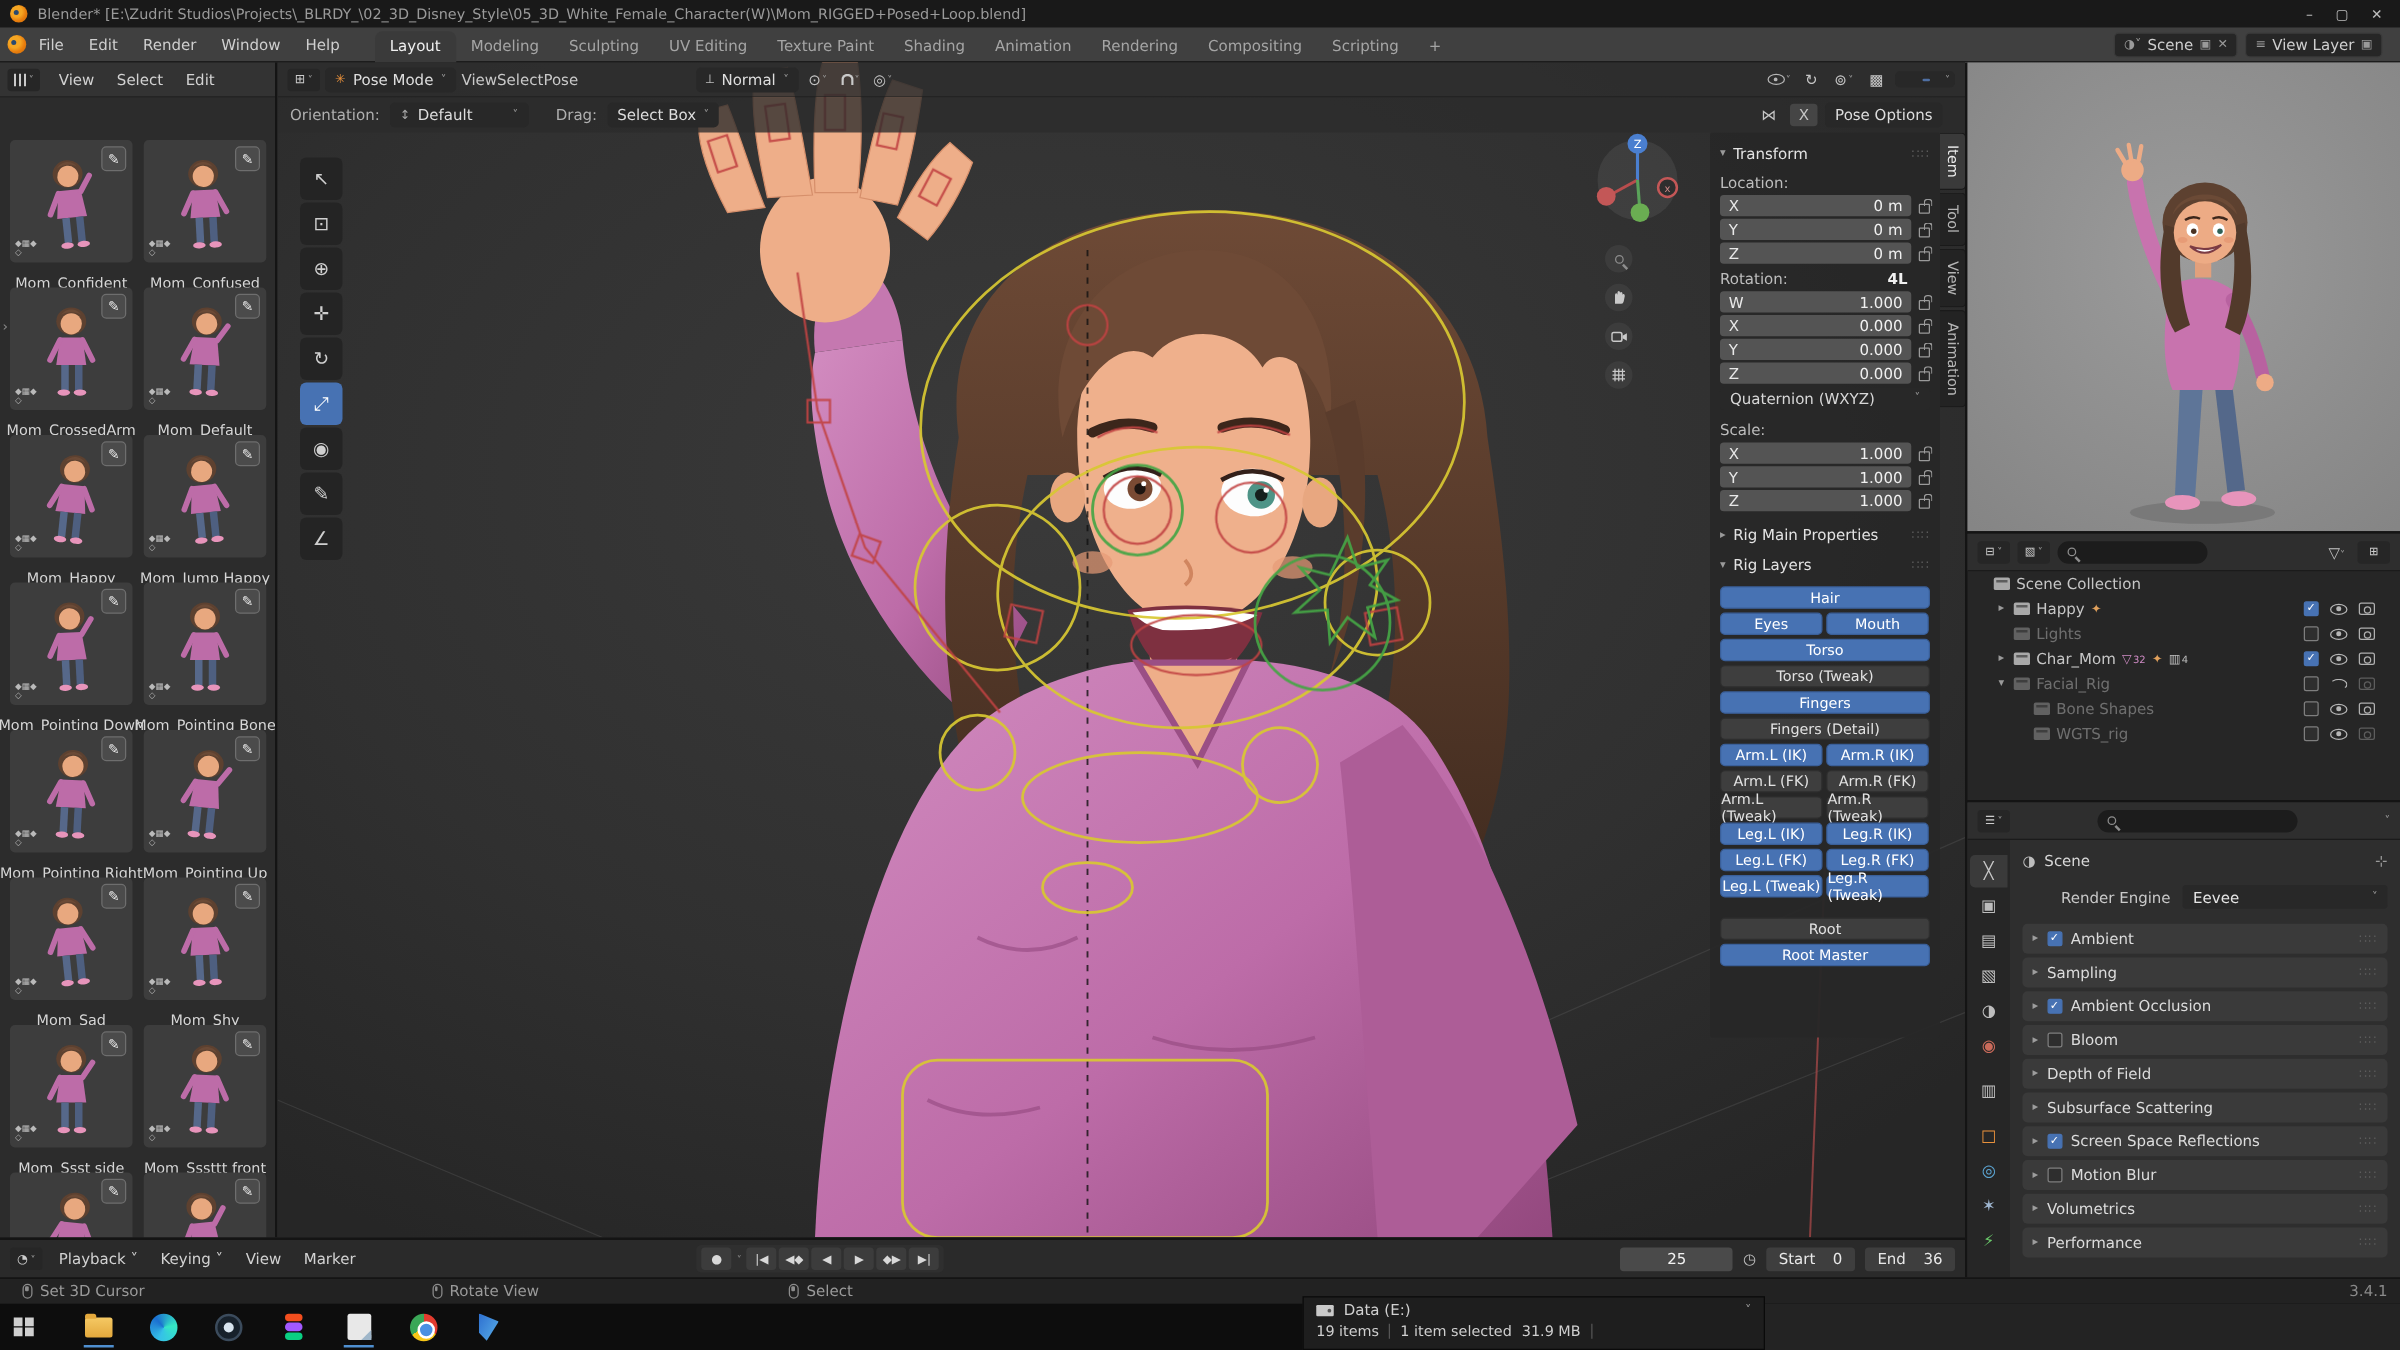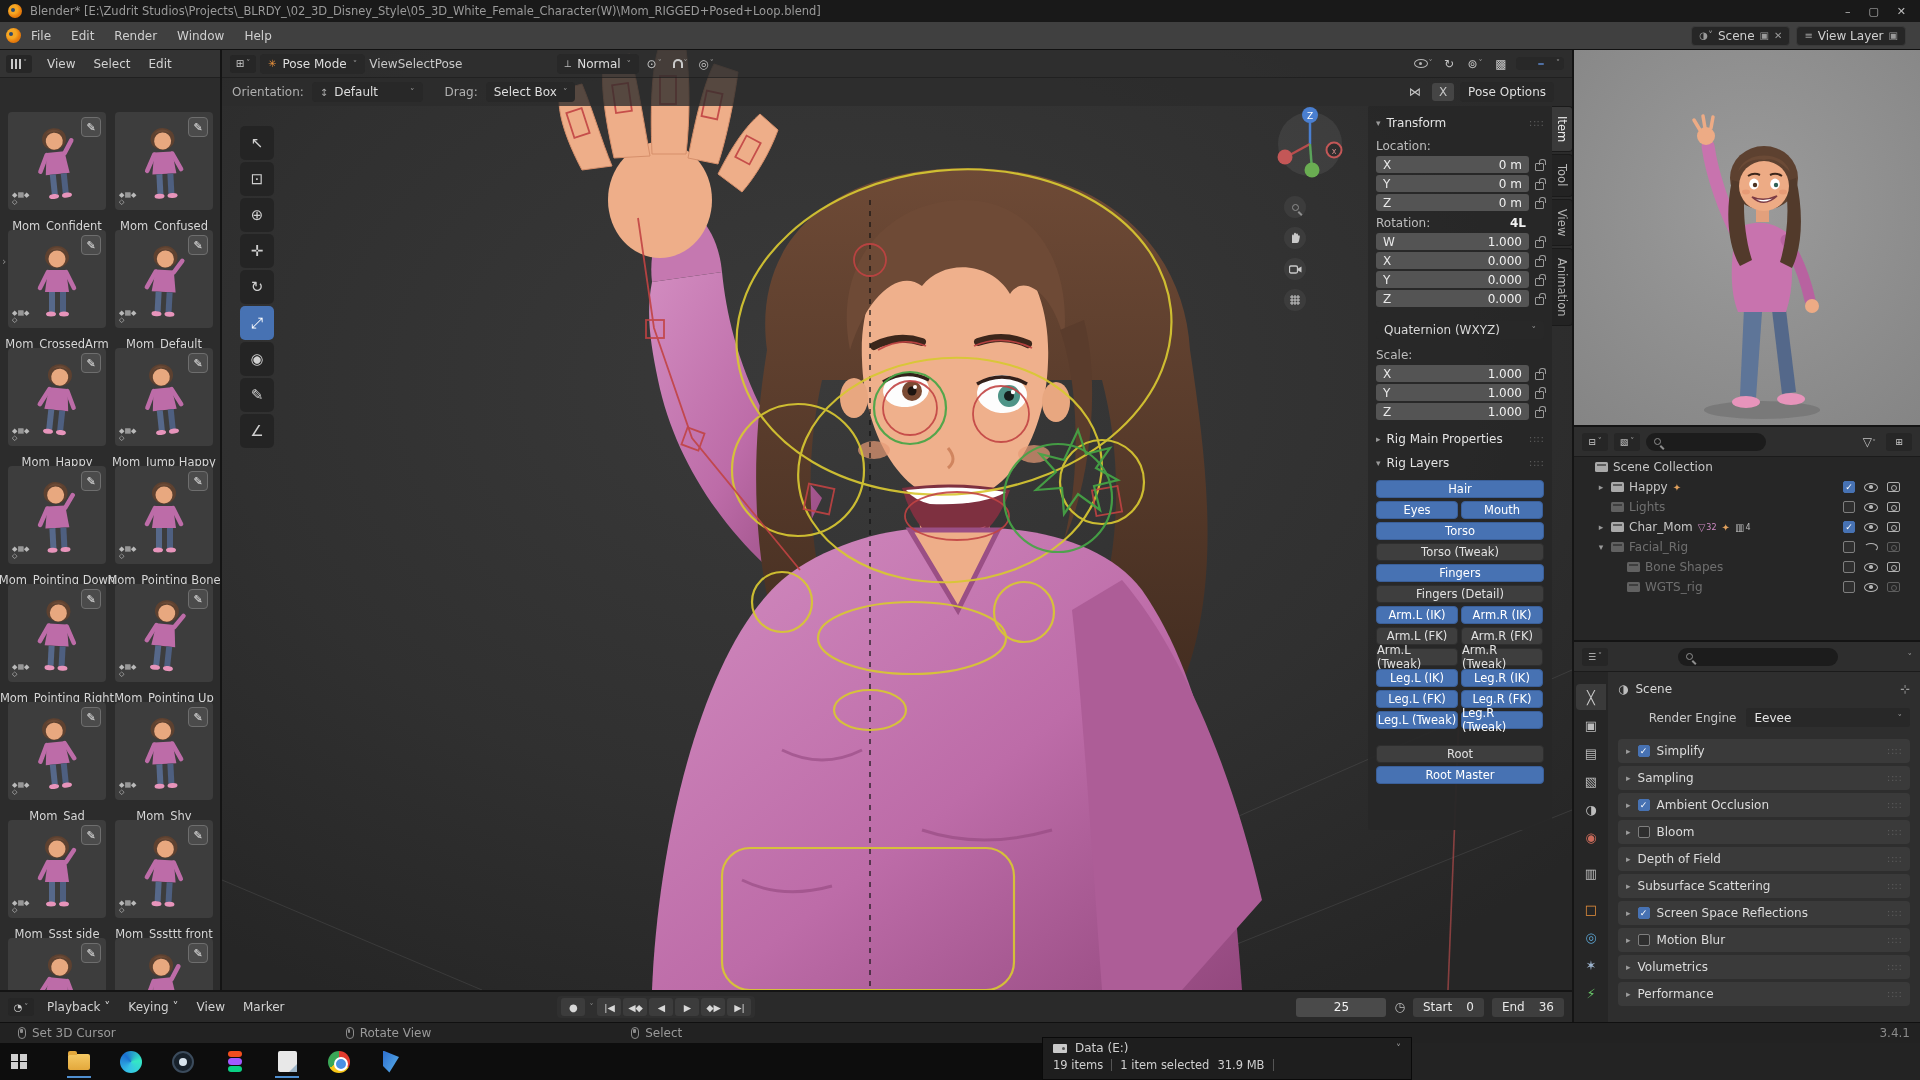--- a/index.html
+++ b/index.html
@@ -67,21 +67,21 @@
   #npanel{position:absolute;left:1146px;top:56px;width:184px;height:724px;background:rgba(40,40,40,.96);border-radius:2px;padding:6px 8px;overflow:hidden}
   .phead{display:flex;align-items:center;gap:6px;color:#e3e3e3;padding:4px 0 6px}
   .phead .grip{margin-left:auto;color:#5e5e5e;letter-spacing:1px;font-size:10px}
   .flabel{color:#bdbdbd;padding:3px 0}
   .frow{display:flex;align-items:center;gap:6px;margin-bottom:2px}
   .fld{flex:1;height:17px;background:#545454;border-radius:3px;display:flex;align-items:center;padding:0 7px;color:#f0f0f0}
   .fld .ax{width:22px;color:#e8e8e8}
   .fld .val{margin-left:auto}
   .lock{width:9px;height:8px;border:1.2px solid #9a9a9a;border-radius:1px;position:relative;margin-top:4px;flex:none}
   .lock::before{content:'';position:absolute;left:3px;top:-5px;width:5px;height:5px;border:1.2px solid #9a9a9a;border-bottom:none;border-radius:3px 3px 0 0}
-  .qdrop{height:18px;background:#282828;border-radius:3px;display:flex;align-items:center;padding:0 8px;color:#d8d8d8;margin:14px 0 6px}
+  .qdrop{height:18px;background:#282828;border-radius:3px;display:flex;align-items:center;padding:0 8px;color:#d8d8d8;margin:3px 0 6px}
   .qdrop .car{margin-left:auto;color:#9a9a9a;font-size:9px}
   #rig-buttons{display:flex;flex-wrap:wrap;gap:3px;margin-top:4px}
   .rbtn{height:18px;border-radius:4px;display:flex;align-items:center;justify-content:center;font-size:11.5px;background:#3e3e3e;color:#e2e2e2;border:1px solid #2e2e2e}
   .rbtn.on{background:#4772b3;border-color:#3a5f99;color:#fff}
   .rbtn.full{width:100%}
   .rbtn.half{width:calc(50% - 2px)}
   .rgap{width:100%;height:10px}
   #n-tabs{position:absolute;left:1330px;top:56px;display:flex;flex-direction:column;gap:2px}
   .ntab{writing-mode:vertical-rl;background:#232323;color:#b5b5b5;padding:9px 3px;font-size:11.5px;border-radius:0 4px 4px 0;border:1px solid #1a1a1a;border-left:none}
   .ntab.active{background:#3a3a3a;color:#eaeaea}
@@ -189,20 +189,33 @@
 </div>
 
 <div id="menubar" class="abs">
   <span class="blogo" style="width:15px;height:15px"></span>
   <span id="menu-items" style="display:flex">
       <span class="mitem">File</span>
       <span class="mitem">Edit</span>
       <span class="mitem">Render</span>
       <span class="mitem">Window</span>
       <span class="mitem">Help</span>
+    </span>
+  <span id="ws-tabs">
+      <span class="wtab active">Layout</span>
+      <span class="wtab">Modeling</span>
+      <span class="wtab">Sculpting</span>
+      <span class="wtab">UV Editing</span>
+      <span class="wtab">Texture Paint</span>
+      <span class="wtab">Shading</span>
+      <span class="wtab">Animation</span>
+      <span class="wtab">Rendering</span>
+      <span class="wtab">Compositing</span>
+      <span class="wtab">Scripting</span>
+      <span class="wtab">+</span>
     </span>
   <span id="topright">
     <span class="selgrp">
       <span class="gico">◑˅</span>
       <span>Scene</span>
       <span class="gico">▣</span>
       <span class="gico">✕</span>
     </span>
     <span class="selgrp">
       <span class="gico">≡</span>
@@ -1038,21 +1051,21 @@
         <span class="el">Render Engine</span>
         <span class="edrop">
             <span>Eevee</span>
             <span class="car">˅</span>
           </span>
       </div>
       <div id="prop-panels">
           <div class="ppanel">
             <span class="exp">▸</span>
             <span class="cb on">✓</span>
-            <span>Simplify</span>
+            <span>Ambient</span>
             <span class="grip">∷∷</span>
           </div>
           <div class="ppanel">
             <span class="exp">▸</span>
             <span>Sampling</span>
             <span class="grip">∷∷</span>
           </div>
           <div class="ppanel">
             <span class="exp">▸</span>
             <span class="cb on">✓</span>

